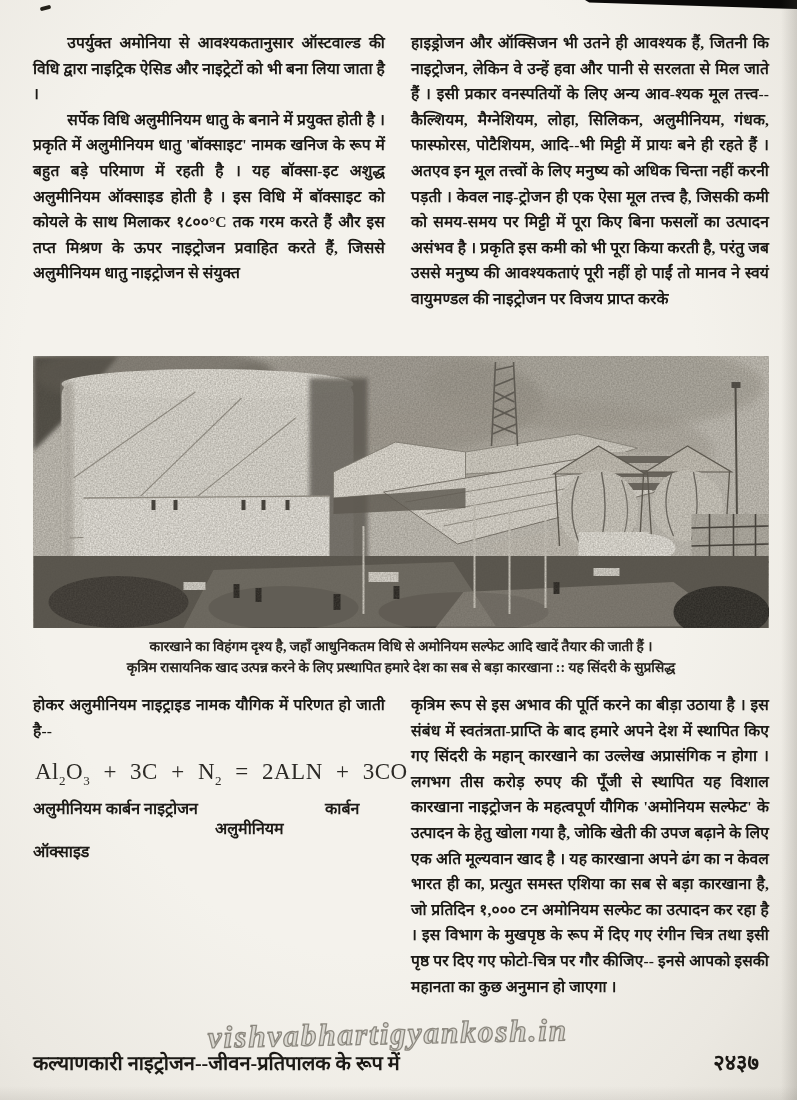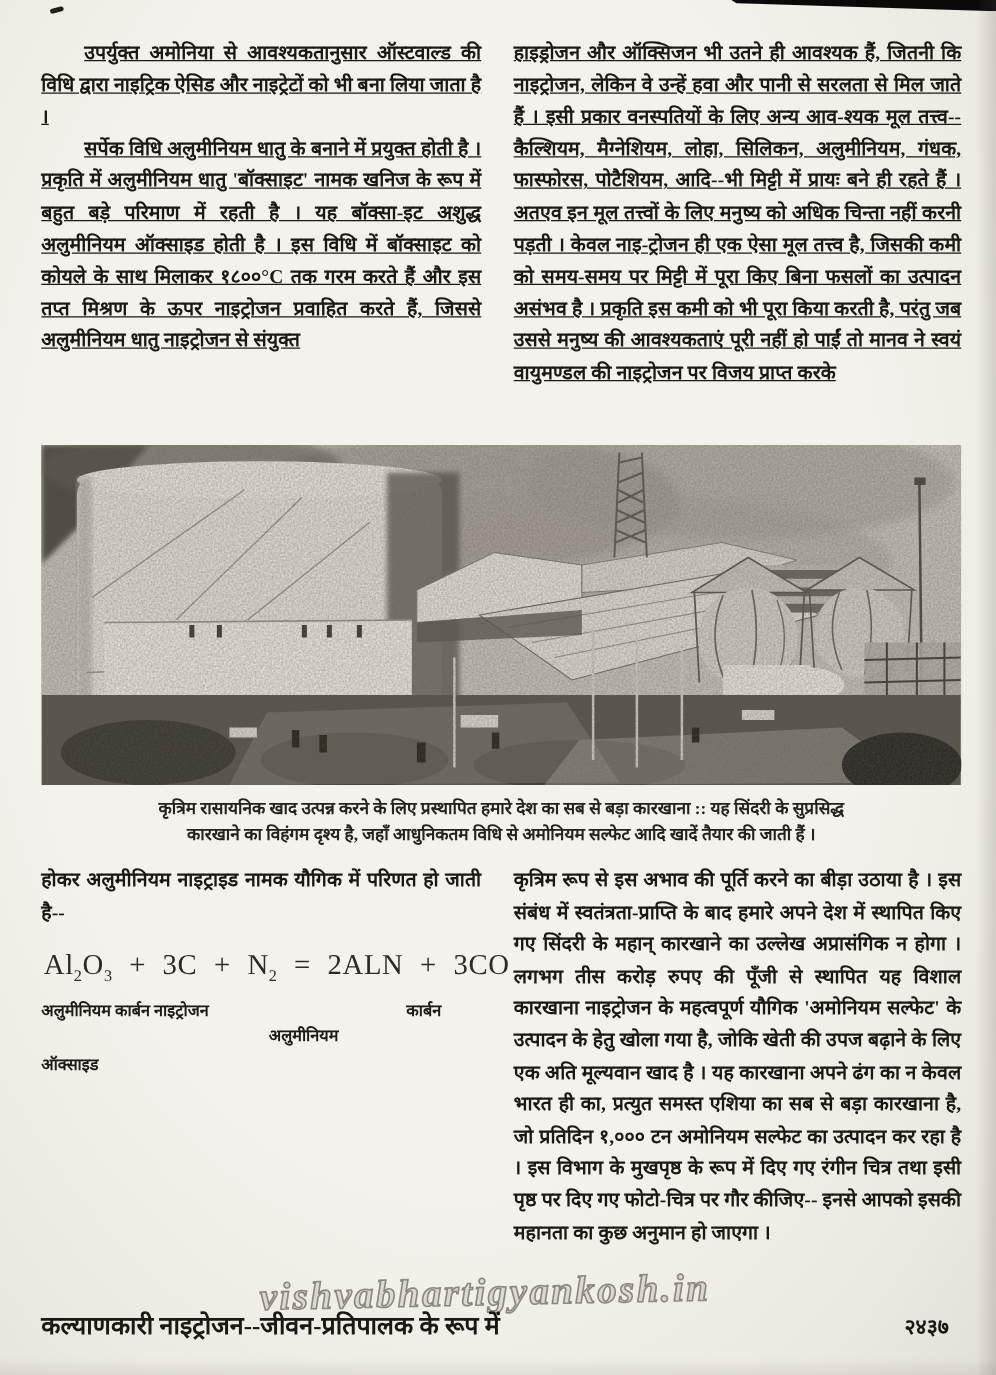--- a/index.html
+++ b/index.html
@@ -43,38 +43,38 @@
     font-weight:600;letter-spacing:0.1px;color:#1b1915;
   }
   p.body.indent{text-indent:2.2em;}
   p.body + p.body{margin-top:0;}
 
   h2.heading{
     margin:14px 0 10px 0;text-align:center;font-size:19px;font-weight:600;
     letter-spacing:0.5px;color:#191712;
   }
 
-  .top-section{min-height:316px;text-decoration:underline;}
+  .top-section{min-height:316px;}
 
   figure.photo{margin:10px 0 0 0;width:736px;}
   .photo-frame{display:block;width:736px;height:272px;background:#ccc8bf;}
   figcaption{
     margin-top:9px;text-align:center;font-size:13.8px;line-height:20.5px;
     font-weight:700;color:#26231e;
   }
 
   .bottom-section{margin-top:14px;}
 
   .equation{
     margin:16px 0 8px 2px;font-size:23px;letter-spacing:0.5px;word-spacing:7px;
     color:#2c2a26;font-weight:400;white-space:nowrap;
   }
   .equation sub{font-size:13px;}
 
-  .eq-labels{font-size:13px;font-weight:600;color:#1d1b17;line-height:23px;margin-bottom:10px;}
+  .eq-labels{font-size:16px;font-weight:600;color:#1d1b17;line-height:23px;margin-bottom:10px;}
   .eq-labels .row{display:flex;}
   .eq-labels .row1 .a{width:182px;}
   .eq-labels .row1 .b{width:110px;margin-top:20px;}
   .eq-labels .row1 .c{flex:1;}
   .eq-labels .row2 .a{width:182px;}
   .eq-labels .row2 .b{flex:1;}
 
   .para-gap{margin-top:4px;}
 
   .watermark{
@@ -83,21 +83,21 @@
     color:rgba(120,115,106,0.18);
     -webkit-text-stroke:1.3px rgba(110,105,96,0.75);
     transform:rotate(-1.2deg);
     pointer-events:none;white-space:nowrap;
   }
   .footer{
     position:absolute;left:33px;top:1046px;width:736px;
     display:flex;justify-content:space-between;align-items:baseline;
   }
   .footer .title{font-size:20px;font-weight:700;color:#1b1915;}
-  .footer .pageno{font-size:17px;font-weight:700;color:#1b1915;margin-right:10px;}
+  .footer .pageno{font-size:22px;font-weight:700;color:#1b1915;margin-right:10px;}
 </style>
 </head>
 <body>
 
 <div class="page">
 
   <div class="artifact-top-right"></div>
   <div class="artifact-top-left"></div>
   <div class="edge-shade-right"></div>
   <div class="edge-shade-bottom"></div>
@@ -254,22 +254,22 @@
             <rect x="335" y="216" width="30" height="10"></rect>
             <rect x="150" y="226" width="22" height="8"></rect>
             <rect x="560" y="212" width="26" height="8"></rect>
           </g>
         </g>
 
         <rect x="0" y="0" width="735" height="272" filter="url(#grain)"></rect>
       </svg>
 
       <figcaption>
+        <div>कारखाने का विहंगम दृश्य है, जहाँ आधुनिकतम विधि से अमोनियम सल्फेट आदि खादें तैयार की जाती हैं ।</div>
         <div>कृत्रिम रासायनिक खाद उत्पन्न करने के लिए प्रस्थापित हमारे देश का सब से बड़ा कारखाना :: यह सिंदरी के सुप्रसिद्ध</div>
-        <div>कारखाने का विहंगम दृश्य है, जहाँ आधुनिकतम विधि से अमोनियम सल्फेट आदि खादें तैयार की जाती हैं ।</div>
       </figcaption>
     </figure>
 
     <div class="columns bottom-section">
       <div class="col left">
         <p class="body">होकर अलुमीनियम नाइट्राइड नामक यौगिक में परिणत हो जाती है--</p>
 
         <div class="equation">
           <span>Al</span><sub>2</sub><span>O</span><sub>3</sub><span> + 3C + N</span><sub>2</sub><span> = 2ALN + 3CO</span>
         </div>

